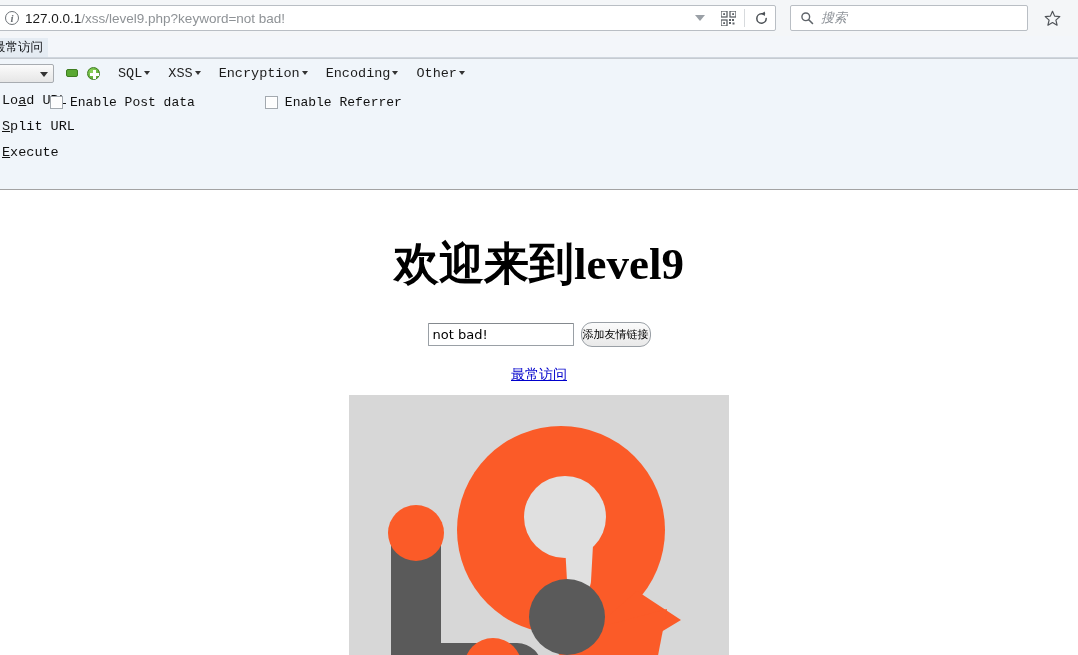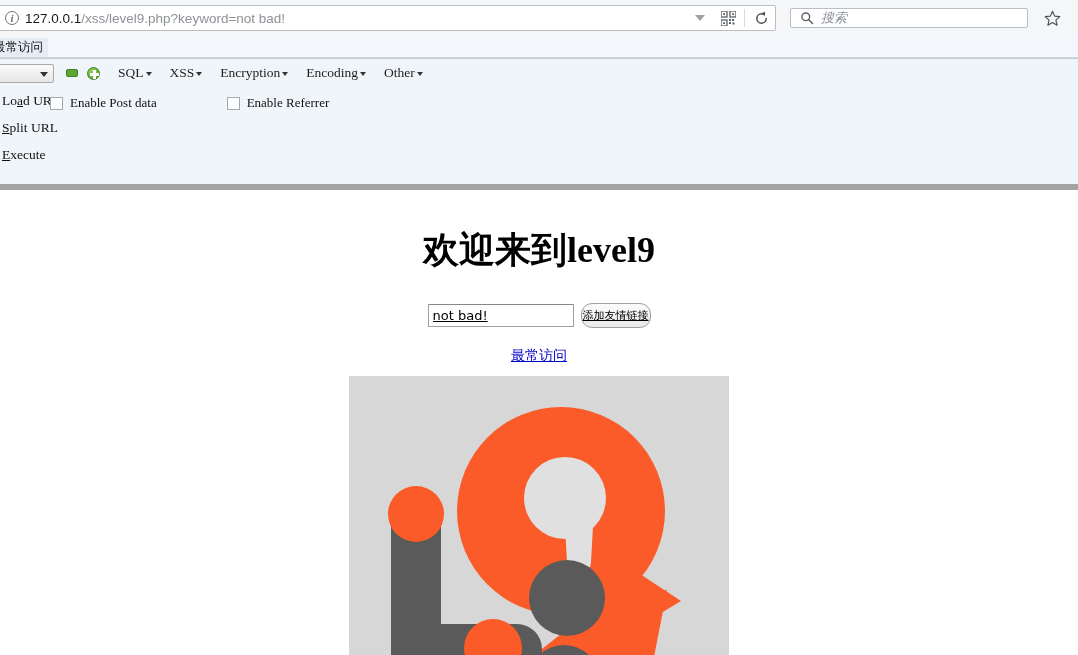--- a/index.html
+++ b/index.html
@@ -73,21 +73,21 @@
     border-right: 5px solid transparent;
     border-top: 6px solid #9aa0a6;
   }
   .qr-icon { display: block; }
   .reload-icon { display: block; }
 
   .searchbar-wrap {
     display: flex;
     align-items: center;
     flex: 0 0 238px;
-    height: 20px;
+    height: 26px;
     margin-left: 14px;
     background: #ffffff;
     border: 1px solid #b9bec4;
     border-radius: 2px;
   }
   .search-glass { margin: 0 7px 0 9px; display: block; }
   .search-placeholder {
     font-size: 13px;
     color: #8b9096;
     font-style: italic;
@@ -121,23 +121,23 @@
     padding: 1px 5px;
     white-space: nowrap;
     font-family: "DejaVu Sans", sans-serif;
   }
 
   
   #hackbar {
     width: 1078px;
     height: 131px;
     background: #f0f5fa;
-    border-bottom: 6px solid #a3a3a3;
+    border-bottom: 1px solid #a3a3a3;
     position: relative;
-    font-family: Liberation Serif, serif;
+    font-family: Liberation Mono, monospace;
   }
   #hackbar-toolbar {
     display: flex;
     align-items: center;
     height: 28px;
     padding-left: 0px;
   }
   #hb-select {
     width: 58px; height: 19px;
     margin-left: -4px;
@@ -250,31 +250,30 @@
   
   #page-content {
     width: 1078px;
     background: #ffffff;
     text-align: center;
     padding-top: 28px;
   }
   #page-title {
     font-family: "Liberation Serif", "DejaVu Serif", serif;
     font-weight: bold;
-    font-size: 36px;
+    font-size: 45px;
     color: #000000;
-    margin: 8px;
+    margin: 16px;
     letter-spacing: 0px;
   }
   #xss-form {
     margin-top: 28px;
     display: flex;
     justify-content: center;
     align-items: center;
-    text-decoration: underline;
   }
   #keyword-input {
     width: 146px; height: 23px;
     padding: 1px 4px;
     font-size: 13px;
     font-family: "DejaVu Sans", sans-serif;
     color: #000000;
     background: #ffffff;
     border: 1px solid #9aa0a6;
     border-top-color: #84898e;

